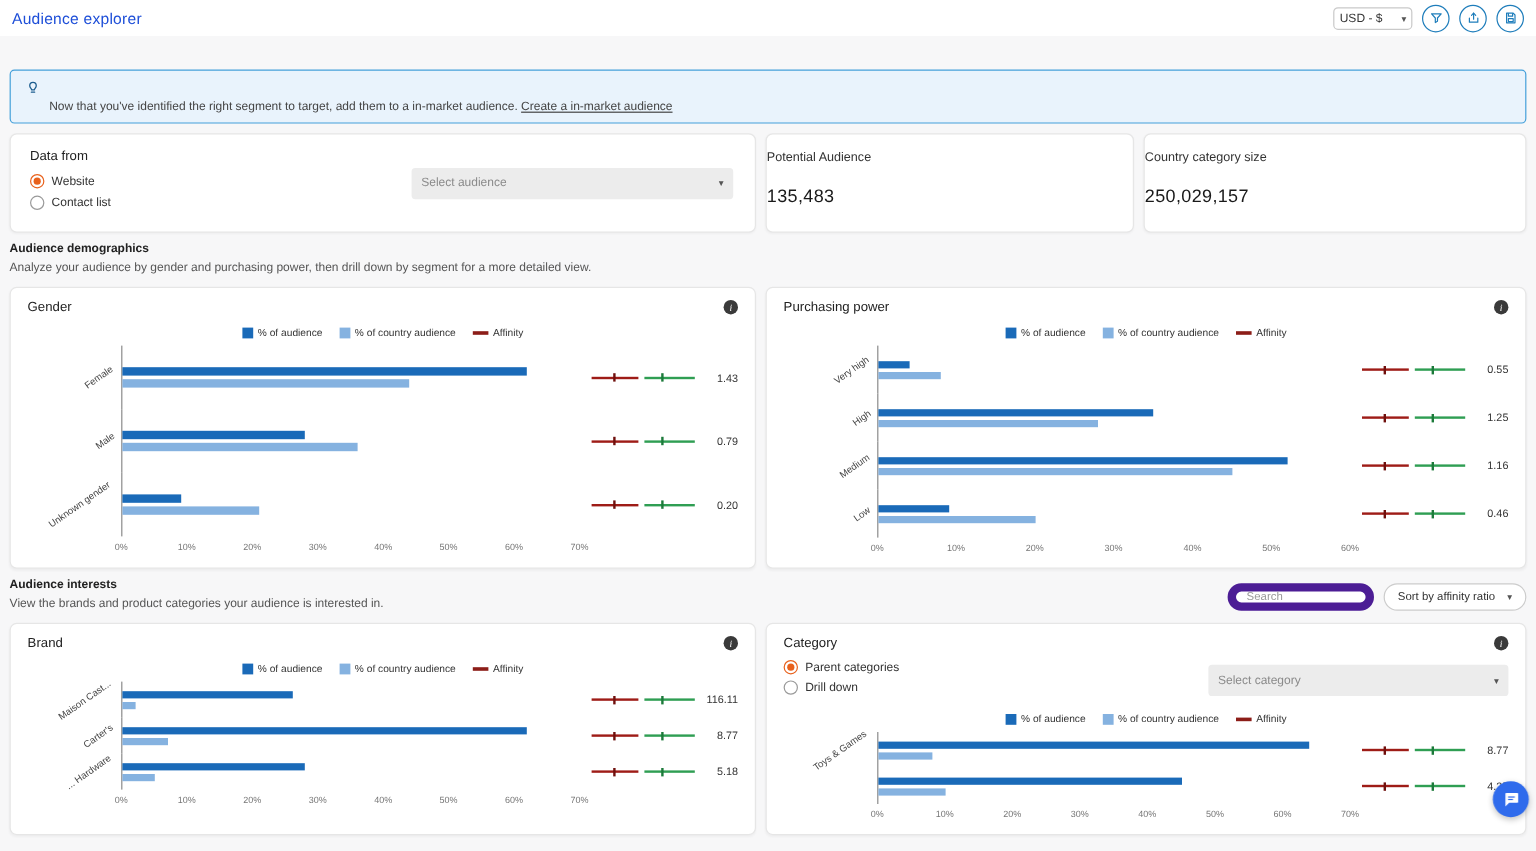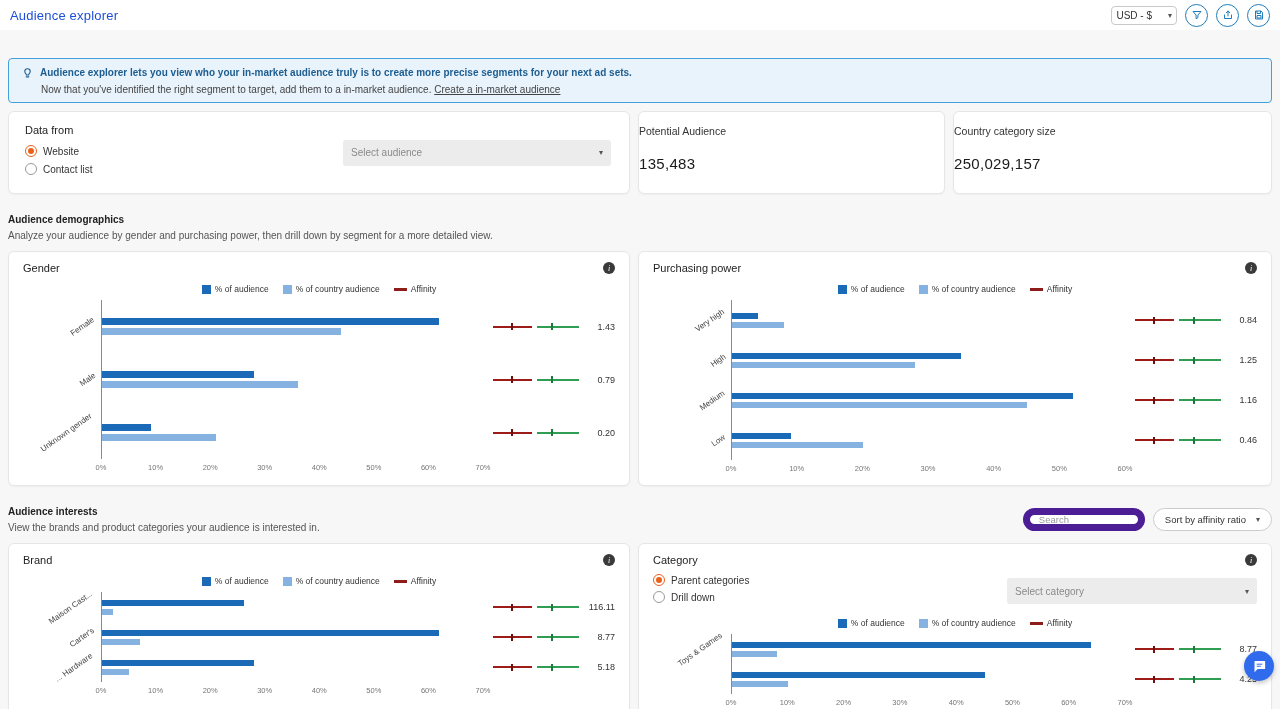--- a/index.html
+++ b/index.html
@@ -21,21 +21,21 @@
   .df-title{font-size:11px;color:#222;margin-bottom:9px}
   .radio{display:flex;align-items:center;gap:6px;font-size:10px;color:#333;margin-bottom:6px;cursor:pointer}
   .rdot{width:12px;height:12px;border-radius:50%;border:1px solid #9a9a9a;background:#fff;position:relative;flex:none}
   .rdot.sel{border-color:#e8611c}
   .rdot.sel::after{content:"";position:absolute;inset:2px;border-radius:50%;background:#e8611c}
   .select{height:26px;background:#ececec;border-radius:3px;display:flex;align-items:center;justify-content:space-between;padding:0 8px;font-size:10px;color:#8a8a8a;cursor:pointer}
   .df-select{width:268px;margin-right:2px}
   .stat{padding:13px 0}
   .stat-label{font-size:10.5px;color:#333}
   .stat-value{font-size:15px;color:#1a1a1a;margin-top:18px;letter-spacing:.3px}
-  .sec-row{display:flex;justify-content:space-between;margin:20px 8px 10px}
+  .sec-row{display:flex;justify-content:space-between;align-items:flex-end;margin:8px 8px 10px}
   .sec-title{font-size:10px;font-weight:bold;color:#222}
   .sec-sub{font-size:10px;color:#555;margin-top:5px}
   .sec-controls{display:flex;gap:8px;align-items:center}
   .search{display:flex;align-items:center;border:7px solid #4c1d95;border-radius:14px;background:#fff;height:23px;padding:0 9px;width:122px;gap:4px}
   .search input{border:none;outline:none;width:90px;font-size:9.5px;font-family:"Liberation Sans",sans-serif;color:#333;background:transparent}
   .search input::placeholder{color:#999}
   .sort{display:flex;align-items:center;gap:10px;border:1px solid #ccc;border-radius:14px;background:#fff;height:23px;padding:0 11px;font-size:9.5px;color:#333;cursor:pointer}
   .row2{display:grid;grid-template-columns:622px 1fr;gap:8px;margin:0 8px}
   .chart-card{padding:10px 14px;position:relative}
   .card-head{display:flex;justify-content:space-between;align-items:flex-start}
@@ -101,21 +101,20 @@
     </div>
   </div>
 </div>
 
 <div class="banner">
   <div class="banner-l1">
     <svg width="13" height="13" viewBox="0 0 24 24" fill="none" stroke="#1d5d8f" stroke-width="2" stroke-linecap="round" stroke-linejoin="round">
         <path d="M9.5 20h5"></path>
         <path d="M10 16.5c0-2.2-3-3-3-6.5a5 5 0 0 1 10 0c0 3.5-3 4.3-3 6.5z"></path>
       </svg>
-    <span>Audience explorer lets you view who your in-market audience truly is to create more precise segments for your next ad sets.</span>
   </div>
   <div class="banner-l2">
     <span>Now that you've identified the right segment to target, add them to a in-market audience.</span>
     <a href="#">Create a in-market audience</a>
   </div>
 </div>
 
 <div class="row1">
   <div class="card datafrom">
     <div>
@@ -268,21 +267,21 @@
             <div class="bar a" style="height: 6px; width: 6.66667%;"></div>
             <div class="bar c" style="height: 6px; width: 13.3333%;"></div>
           </div>
           <div class="caff">
             <div class="affline">
               <span class="seg red"></span>
               <span class="tick red"></span>
               <span class="seg green"></span>
               <span class="tick green"></span>
             </div>
-            <span class="affval">0.84</span>
+            <span class="affval">0.55</span>
           </div>
         </div>
         <div class="crow" style="height: 40px;">
           <div class="clabel">
             <span>High</span>
           </div>
           <div class="cbars">
             <div class="bar a" style="height: 6px; width: 58.3333%;"></div>
             <div class="bar c" style="height: 6px; width: 46.6667%;"></div>
           </div>

